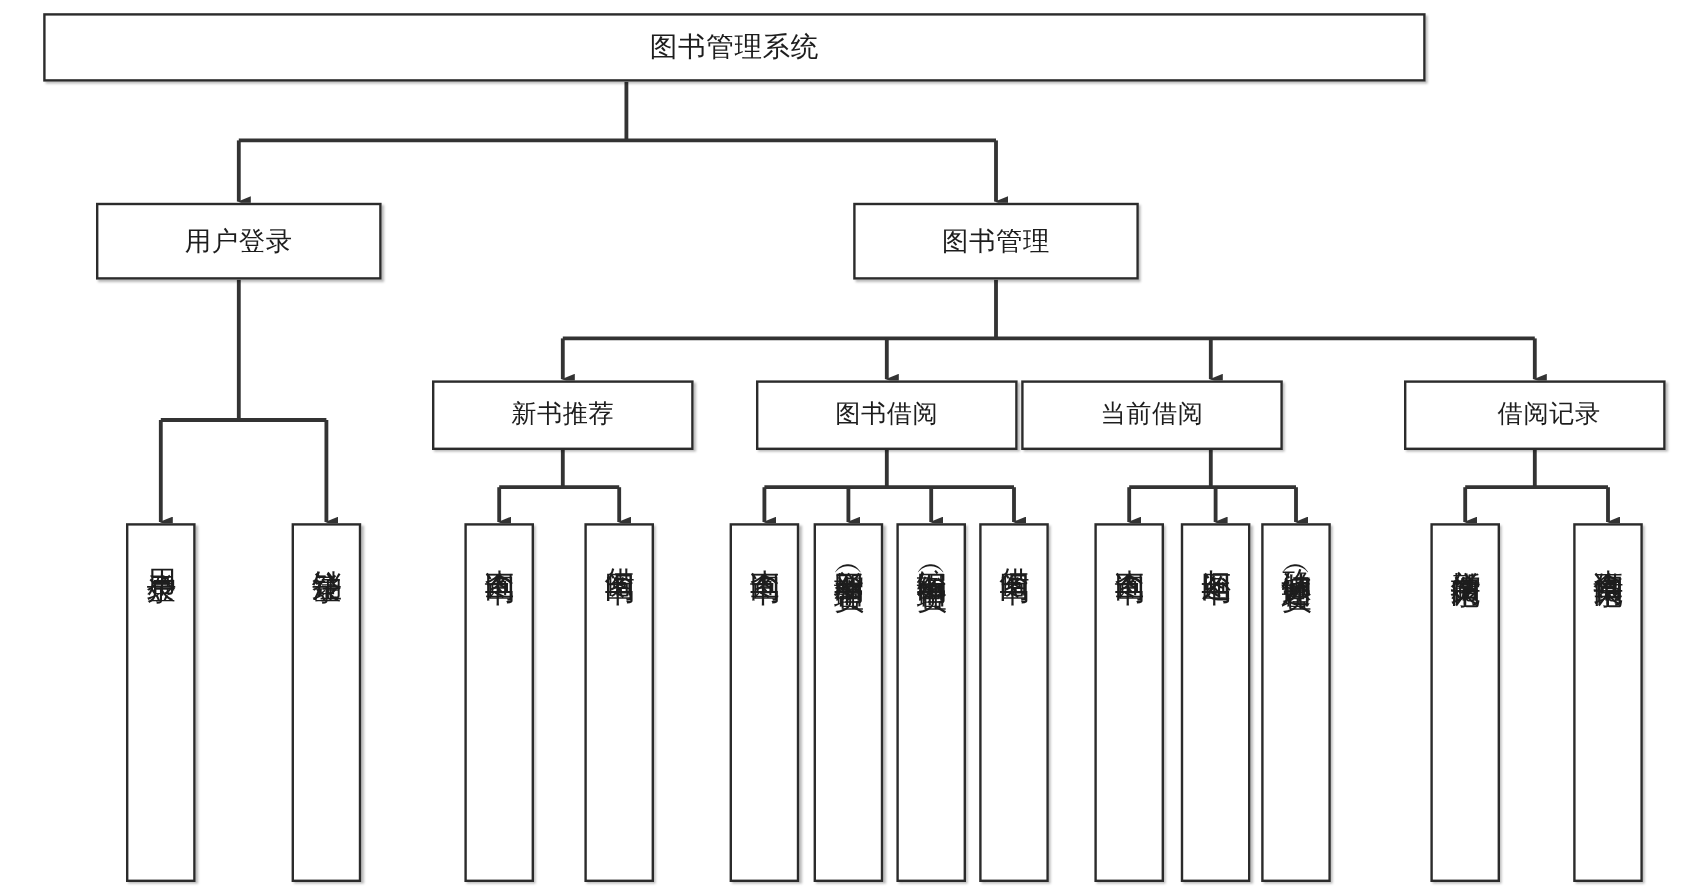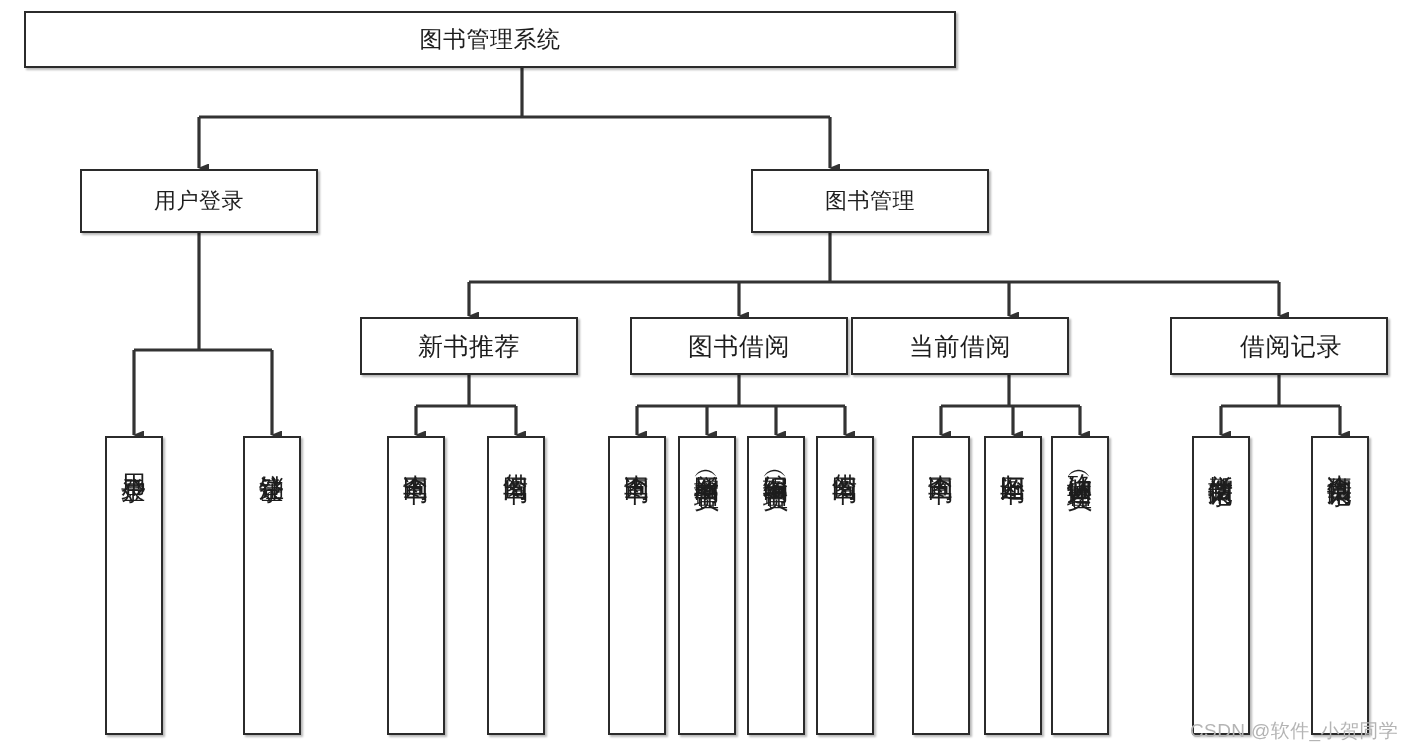--- a/index.html
+++ b/index.html
@@ -39,21 +39,21 @@
   }
   .node-label {
     color: #1d1d1d;
     text-align: center;
     line-height: 1.22;
     letter-spacing: 0.5px;
     white-space: pre-wrap;
   }
   .node-root .node-label { font-size: 23px; }
   .node-l2 .node-label   { font-size: 22px; }
-  .node-l3 .node-label   { font-size: 25px; }
+  .node-l3 .node-label   { font-size: 21px; }
   .node-leaf {
     align-items: flex-start;
     padding-top: 16px;
   }
   .node-leaf .node-label {
     writing-mode: vertical-rl;
     text-orientation: upright;
     font-size: 25px;
     line-height: 1.04;
     letter-spacing: 2px;
@@ -110,27 +110,27 @@
         <line x1="1013" y1="406" x2="1013" y2="435" marker-end="url(#arrowhead)"></line>
         <line x1="1080" y1="406" x2="1080" y2="435" marker-end="url(#arrowhead)"></line>
         <line x1="1279" y1="375" x2="1279" y2="406"></line>
         <line x1="1221" y1="406" x2="1340" y2="406"></line>
         <line x1="1221" y1="406" x2="1221" y2="435" marker-end="url(#arrowhead)"></line>
         <line x1="1340" y1="406" x2="1340" y2="435" marker-end="url(#arrowhead)"></line>
       </g>
   </svg>
 
   <div id="nodes-layer">
-      <div class="node-box node-root" style="left: 24px; top: 11px; width: 932px; height: 57px;">
+      <div class="node-box node-root" style="left: 36px; top: 11px; width: 1152px; height: 57px;">
         <div class="node-label">图书管理系统</div>
       </div>
       <div class="node-box node-l2" style="left: 80px; top: 169px; width: 238px; height: 64px;">
         <div class="node-label">用户登录</div>
       </div>
-      <div class="node-box node-l2" style="left: 751px; top: 169px; width: 238px; height: 64px;">
+      <div class="node-box node-l2" style="left: 711px; top: 169px; width: 238px; height: 64px;">
         <div class="node-label">图书管理</div>
       </div>
       <div class="node-box node-l3" style="left: 360px; top: 317px; width: 218px; height: 58px;">
         <div class="node-label">新书推荐</div>
       </div>
       <div class="node-box node-l3" style="left: 630px; top: 317px; width: 218px; height: 58px; justify-content: center;">
         <div class="node-label">图书借阅</div>
       </div>
       <div class="node-box node-l3" style="left: 851px; top: 317px; width: 218px; height: 58px;">
         <div class="node-label">当前借阅</div>
@@ -172,14 +172,13 @@
         <div class="node-label">确认归还（管理员）</div>
       </div>
       <div class="node-box node-leaf" style="left: 1192px; top: 436px; width: 58px; height: 299px;">
         <div class="node-label">新增借阅记录</div>
       </div>
       <div class="node-box node-leaf" style="left: 1311px; top: 436px; width: 58px; height: 299px;">
         <div class="node-label">查询借阅记录</div>
       </div>
     </div>
 
-  <div class="watermark" style="left:1190px; top:718px;">CSDN @软件_小贺同学</div>
 </div>
 
 </body></html>

